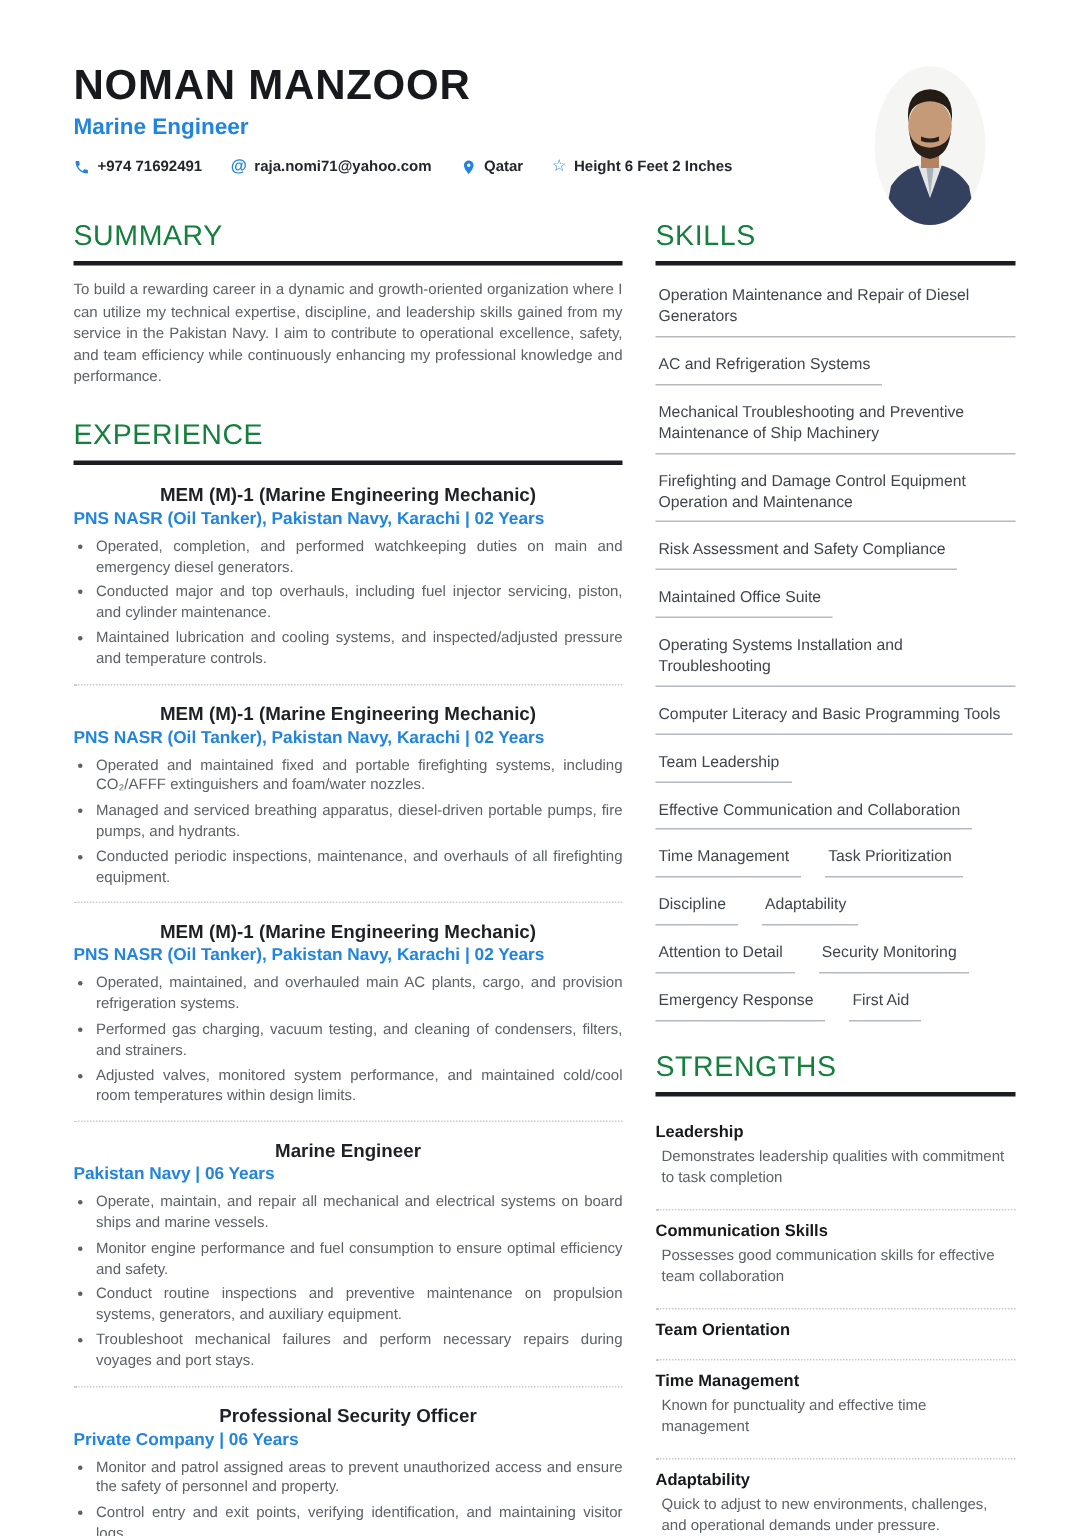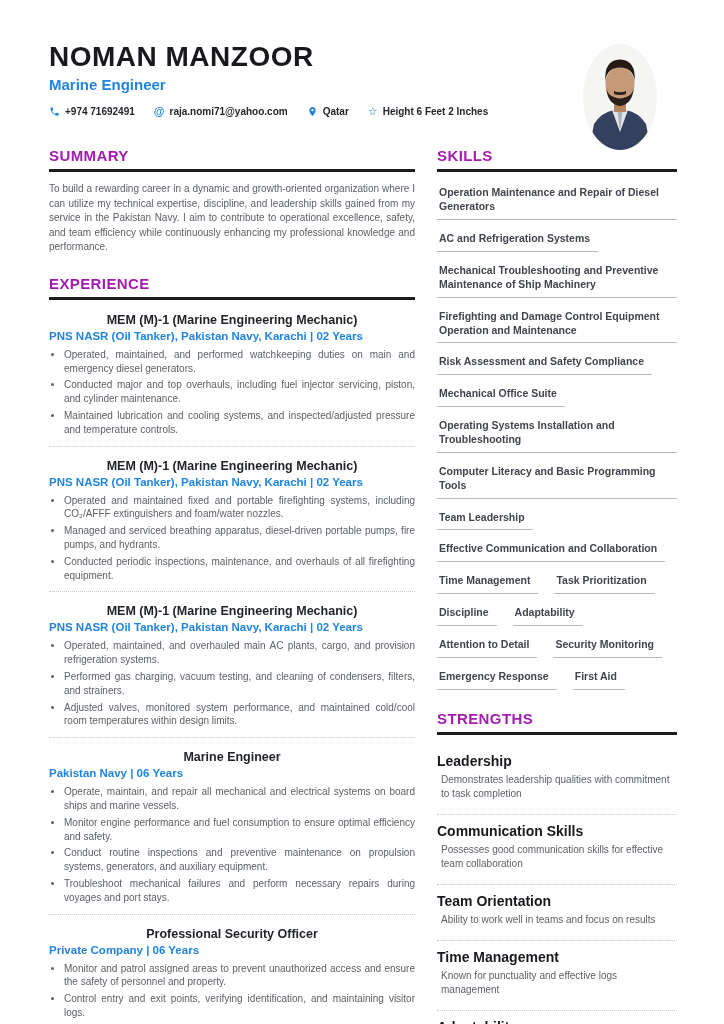--- a/index.html
+++ b/index.html
@@ -15,44 +15,44 @@
   .contact{display:flex;align-items:center;gap:5px;font-size:10px;font-weight:700;color:#23262b;}
   .cicon{color:#2185e0;font-weight:700;font-size:11px;line-height:1;}
   .cicon svg{display:block;width:11px;height:11px;fill:#2185e0;}
   .photo{position:absolute;left:583px;top:44px;width:74px;height:106px;}
 
   
   .columns{display:flex;gap:22px;margin-top:30px;}
   .col-left{width:366px;flex:0 0 366px;}
   .col-right{width:240px;flex:0 0 240px;}
 
-  h2.sec{margin:0 0 10px 0;font-size:15px;font-weight:700;letter-spacing:.4px;color:#a21caf;
+  h2.sec{margin:0 0 10px 0;font-size:19px;font-weight:400;letter-spacing:.4px;color:#15803d;
          border-bottom:3px solid #1b1d21;padding-bottom:5px;}
   section{margin:0;}
   .sec-gap{margin-top:20px;}
 
   
   .summary-text{margin:2px 0 0 0;font-size:10px;line-height:1.45;color:#5c6167;text-align:justify;}
   .exp{padding:3px 0 9px 0;border-bottom:1px dotted #c7cbd0;margin-bottom:9px;}
   .exp:last-child{border-bottom:none;margin-bottom:0;}
   .exp h3{margin:0 0 3px 0;font-size:12.5px;font-weight:700;color:#1e2126;text-align:center;}
   .exp .sub{font-size:11.5px;font-weight:700;color:#2185e0;margin-bottom:6px;}
   .exp ul{margin:0;padding-left:15px;}
   .exp li{font-size:10px;line-height:1.38;color:#5c6167;text-align:justify;margin-bottom:3px;}
   .exp li:last-child{margin-bottom:0;}
 
   
   .skills-wrap{display:flex;flex-wrap:wrap;column-gap:16px;row-gap:12px;margin-top:14px;}
-  .skill{font-size:10.5px;font-weight:700;color:#40454c;line-height:1.32;
+  .skill{font-size:10.5px;font-weight:400;color:#40454c;line-height:1.32;
          border-bottom:1px solid #b4bac0;padding:0 8px 5px 2px;max-width:100%;}
 
   
   .strength{padding:8px 0 9px 0;border-bottom:1px dotted #c7cbd0;}
   .strength:last-child{border-bottom:none;}
-  .strength .s-title{font-size:14px;font-weight:700;color:#17191d;margin-bottom:4px;}
+  .strength .s-title{font-size:11px;font-weight:700;color:#17191d;margin-bottom:4px;}
   .strength p{margin:4px;font-size:10px;line-height:1.4;color:#5c6167;}
 </style>
 </head>
 <body>
 
 <div class="page">
 
   <header class="header">
     <h1 class="name">NOMAN MANZOOR</h1>
     <div class="job-title">Marine Engineer</div>
@@ -115,21 +115,21 @@
         <p class="summary-text">To build a rewarding career in a dynamic and growth-oriented organization where I can utilize my technical expertise, discipline, and leadership skills gained from my service in the Pakistan Navy. I aim to contribute to operational excellence, safety, and team efficiency while continuously enhancing my professional knowledge and performance.</p>
       </section>
 
       <section class="sec-gap">
         <h2 class="sec">EXPERIENCE</h2>
 
         <article class="exp">
           <h3>MEM (M)-1 (Marine Engineering Mechanic)</h3>
           <div class="sub">PNS NASR (Oil Tanker), Pakistan Navy, Karachi | 02 Years</div>
           <ul>
-            <li>Operated, maintained, and performed watchkeeping duties on main and emergency diesel generators.</li>
+            <li>Operated, completion, and performed watchkeeping duties on main and emergency diesel generators.</li>
             <li>Conducted major and top overhauls, including fuel injector servicing, piston, and cylinder maintenance.</li>
             <li>Maintained lubrication and cooling systems, and inspected/adjusted pressure and temperature controls.</li>
           </ul>
         </article>
 
         <article class="exp">
           <h3>MEM (M)-1 (Marine Engineering Mechanic)</h3>
           <div class="sub">PNS NASR (Oil Tanker), Pakistan Navy, Karachi | 02 Years</div>
           <ul>
             <li>Operated and maintained fixed and portable firefighting systems, including CO₂/AFFF extinguishers and foam/water nozzles.</li>
@@ -175,21 +175,21 @@
     <div class="col-right">
 
       <section>
         <h2 class="sec">SKILLS</h2>
         <div class="skills-wrap">
           <span class="skill">Operation Maintenance and Repair of Diesel Generators</span>
           <span class="skill">AC and Refrigeration Systems</span>
           <span class="skill">Mechanical Troubleshooting and Preventive Maintenance of Ship Machinery</span>
           <span class="skill">Firefighting and Damage Control Equipment Operation and Maintenance</span>
           <span class="skill">Risk Assessment and Safety Compliance</span>
-          <span class="skill">Mechanical Office Suite</span>
+          <span class="skill">Maintained Office Suite</span>
           <span class="skill">Operating Systems Installation and Troubleshooting</span>
           <span class="skill">Computer Literacy and Basic Programming Tools</span>
           <span class="skill">Team Leadership</span>
           <span class="skill">Effective Communication and Collaboration</span>
           <span class="skill">Time Management</span>
           <span class="skill">Task Prioritization</span>
           <span class="skill">Discipline</span>
           <span class="skill">Adaptability</span>
           <span class="skill">Attention to Detail</span>
           <span class="skill">Security Monitoring</span>
@@ -204,25 +204,24 @@
         <div class="strength">
           <div class="s-title">Leadership</div>
           <p>Demonstrates leadership qualities with commitment to task completion</p>
         </div>
         <div class="strength">
           <div class="s-title">Communication Skills</div>
           <p>Possesses good communication skills for effective team collaboration</p>
         </div>
         <div class="strength">
           <div class="s-title">Team Orientation</div>
-          <p>Ability to work well in teams and focus on results</p>
         </div>
         <div class="strength">
           <div class="s-title">Time Management</div>
-          <p>Known for punctuality and effective logs management</p>
+          <p>Known for punctuality and effective time management</p>
         </div>
         <div class="strength">
           <div class="s-title">Adaptability</div>
           <p>Quick to adjust to new environments, challenges, and operational demands under pressure.</p>
         </div>
       </section>
     </div>
   </div>
 </div>
 

